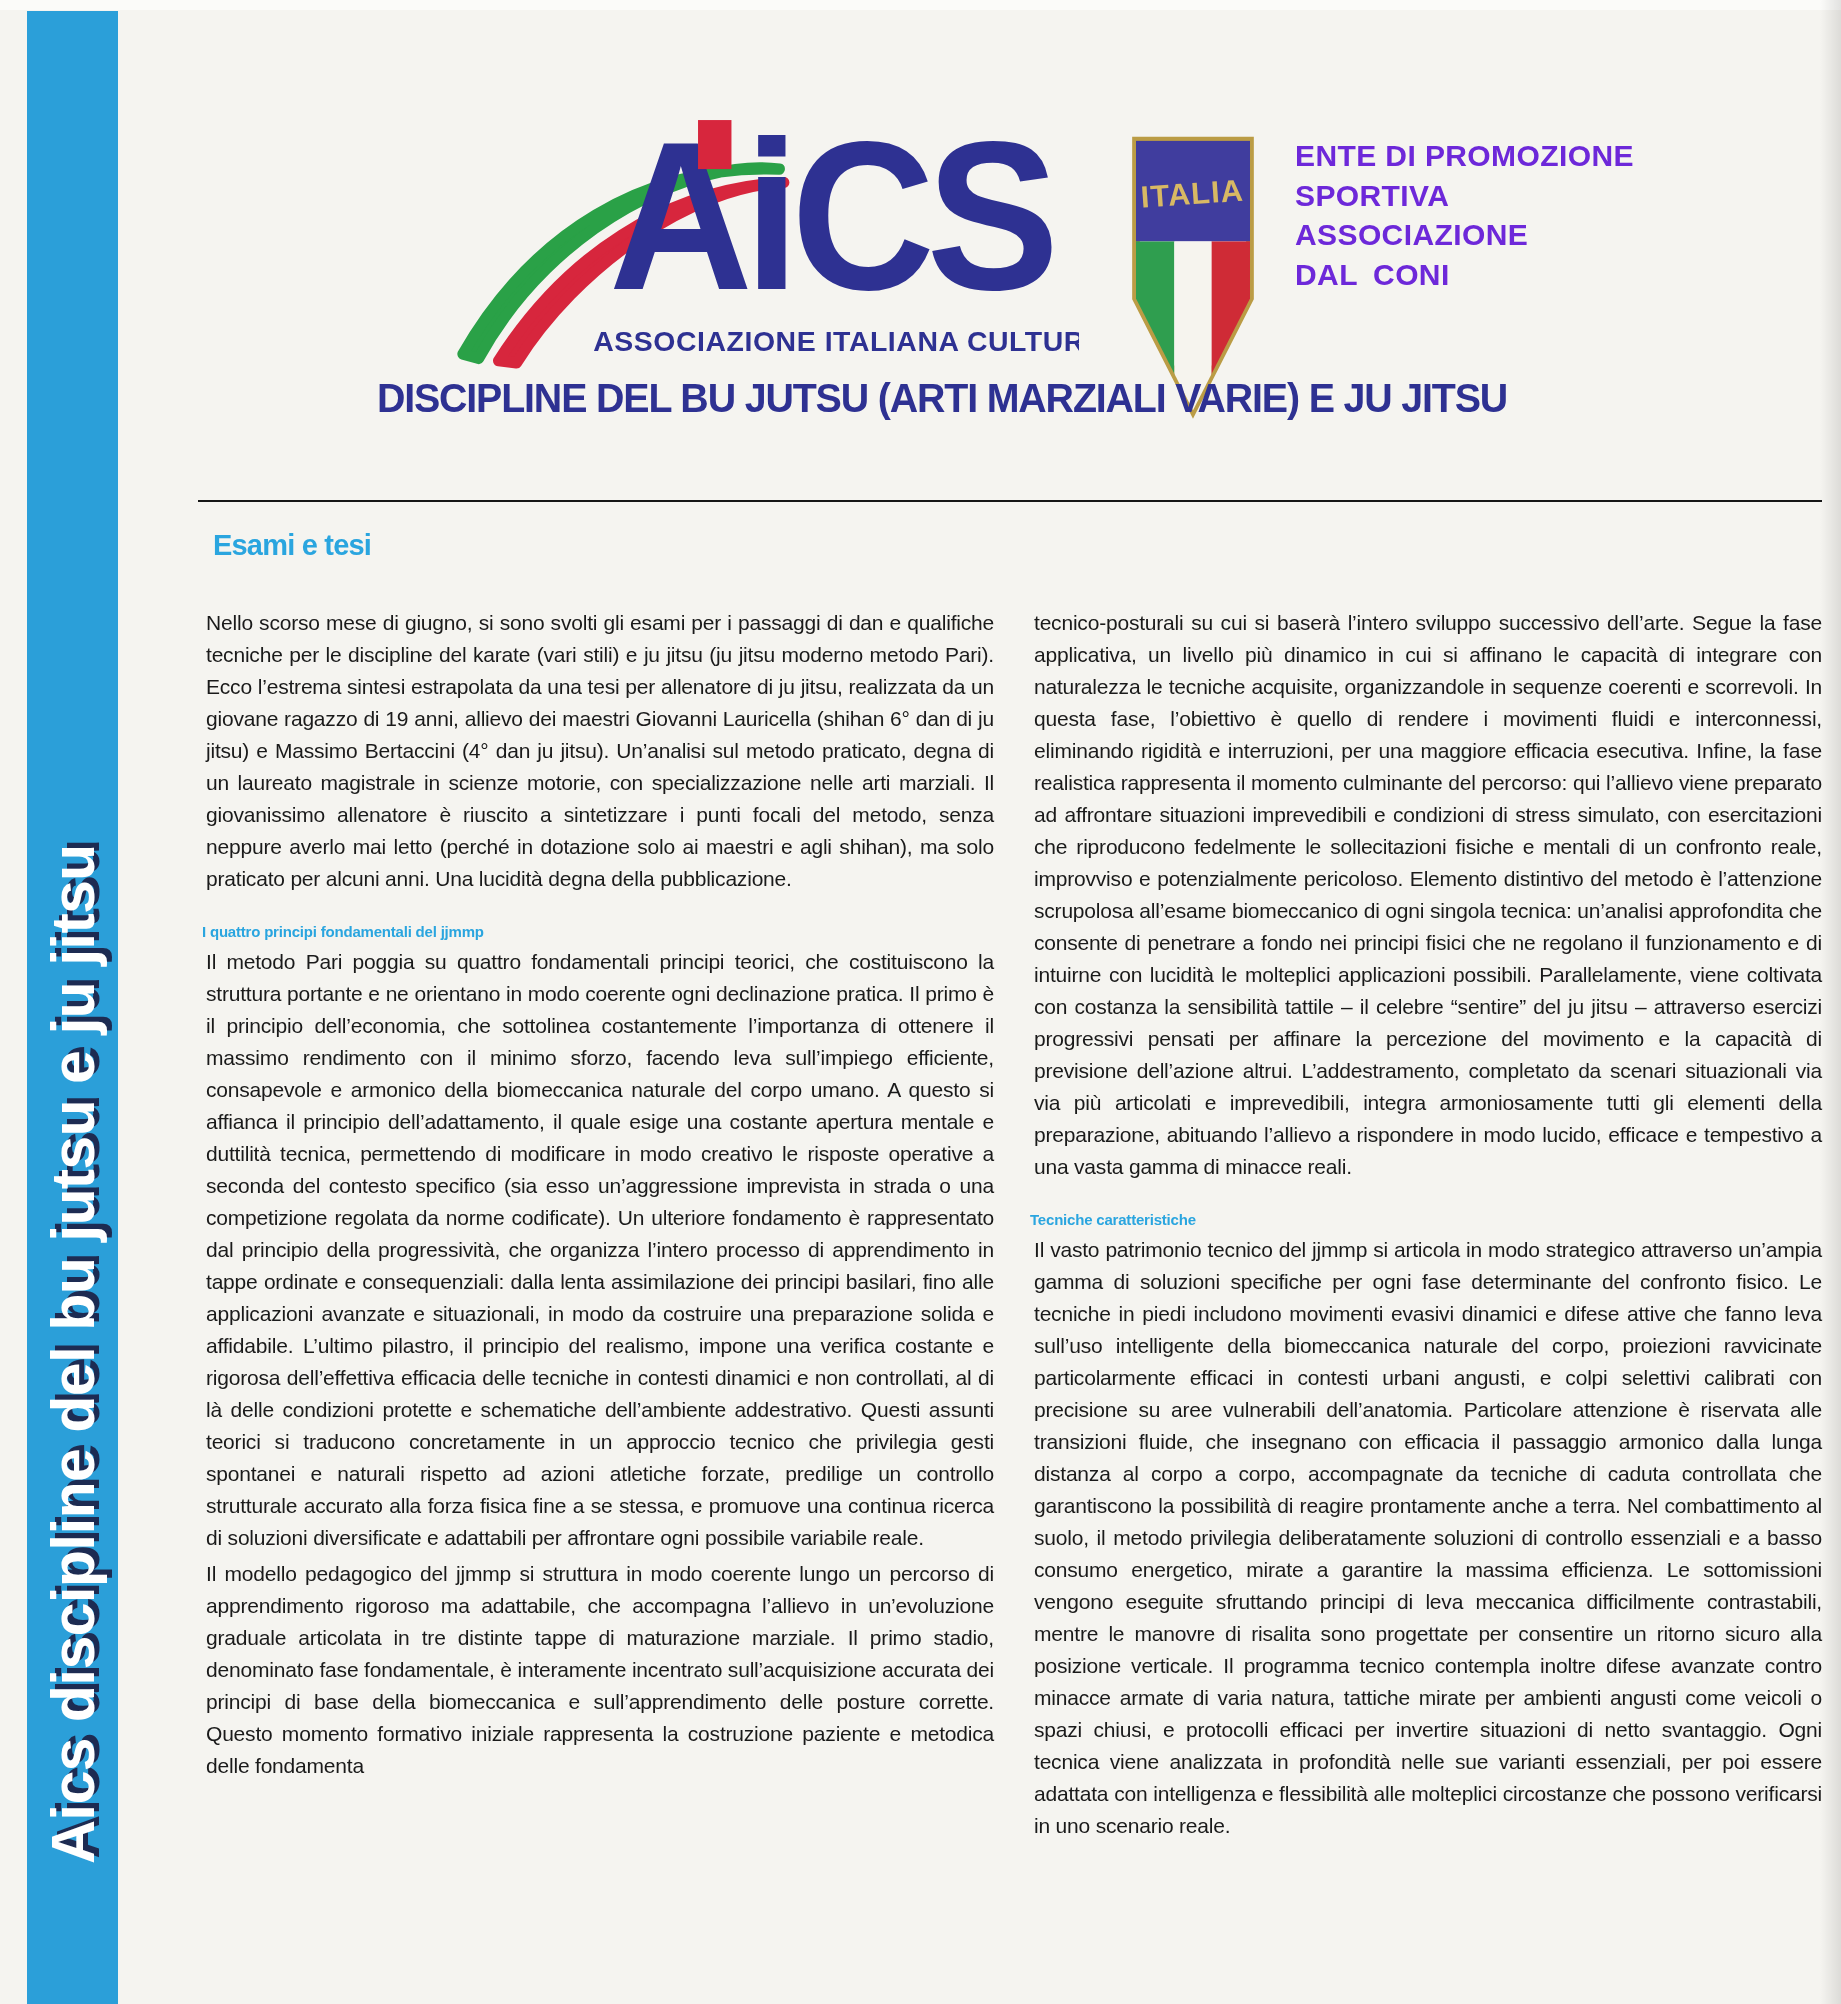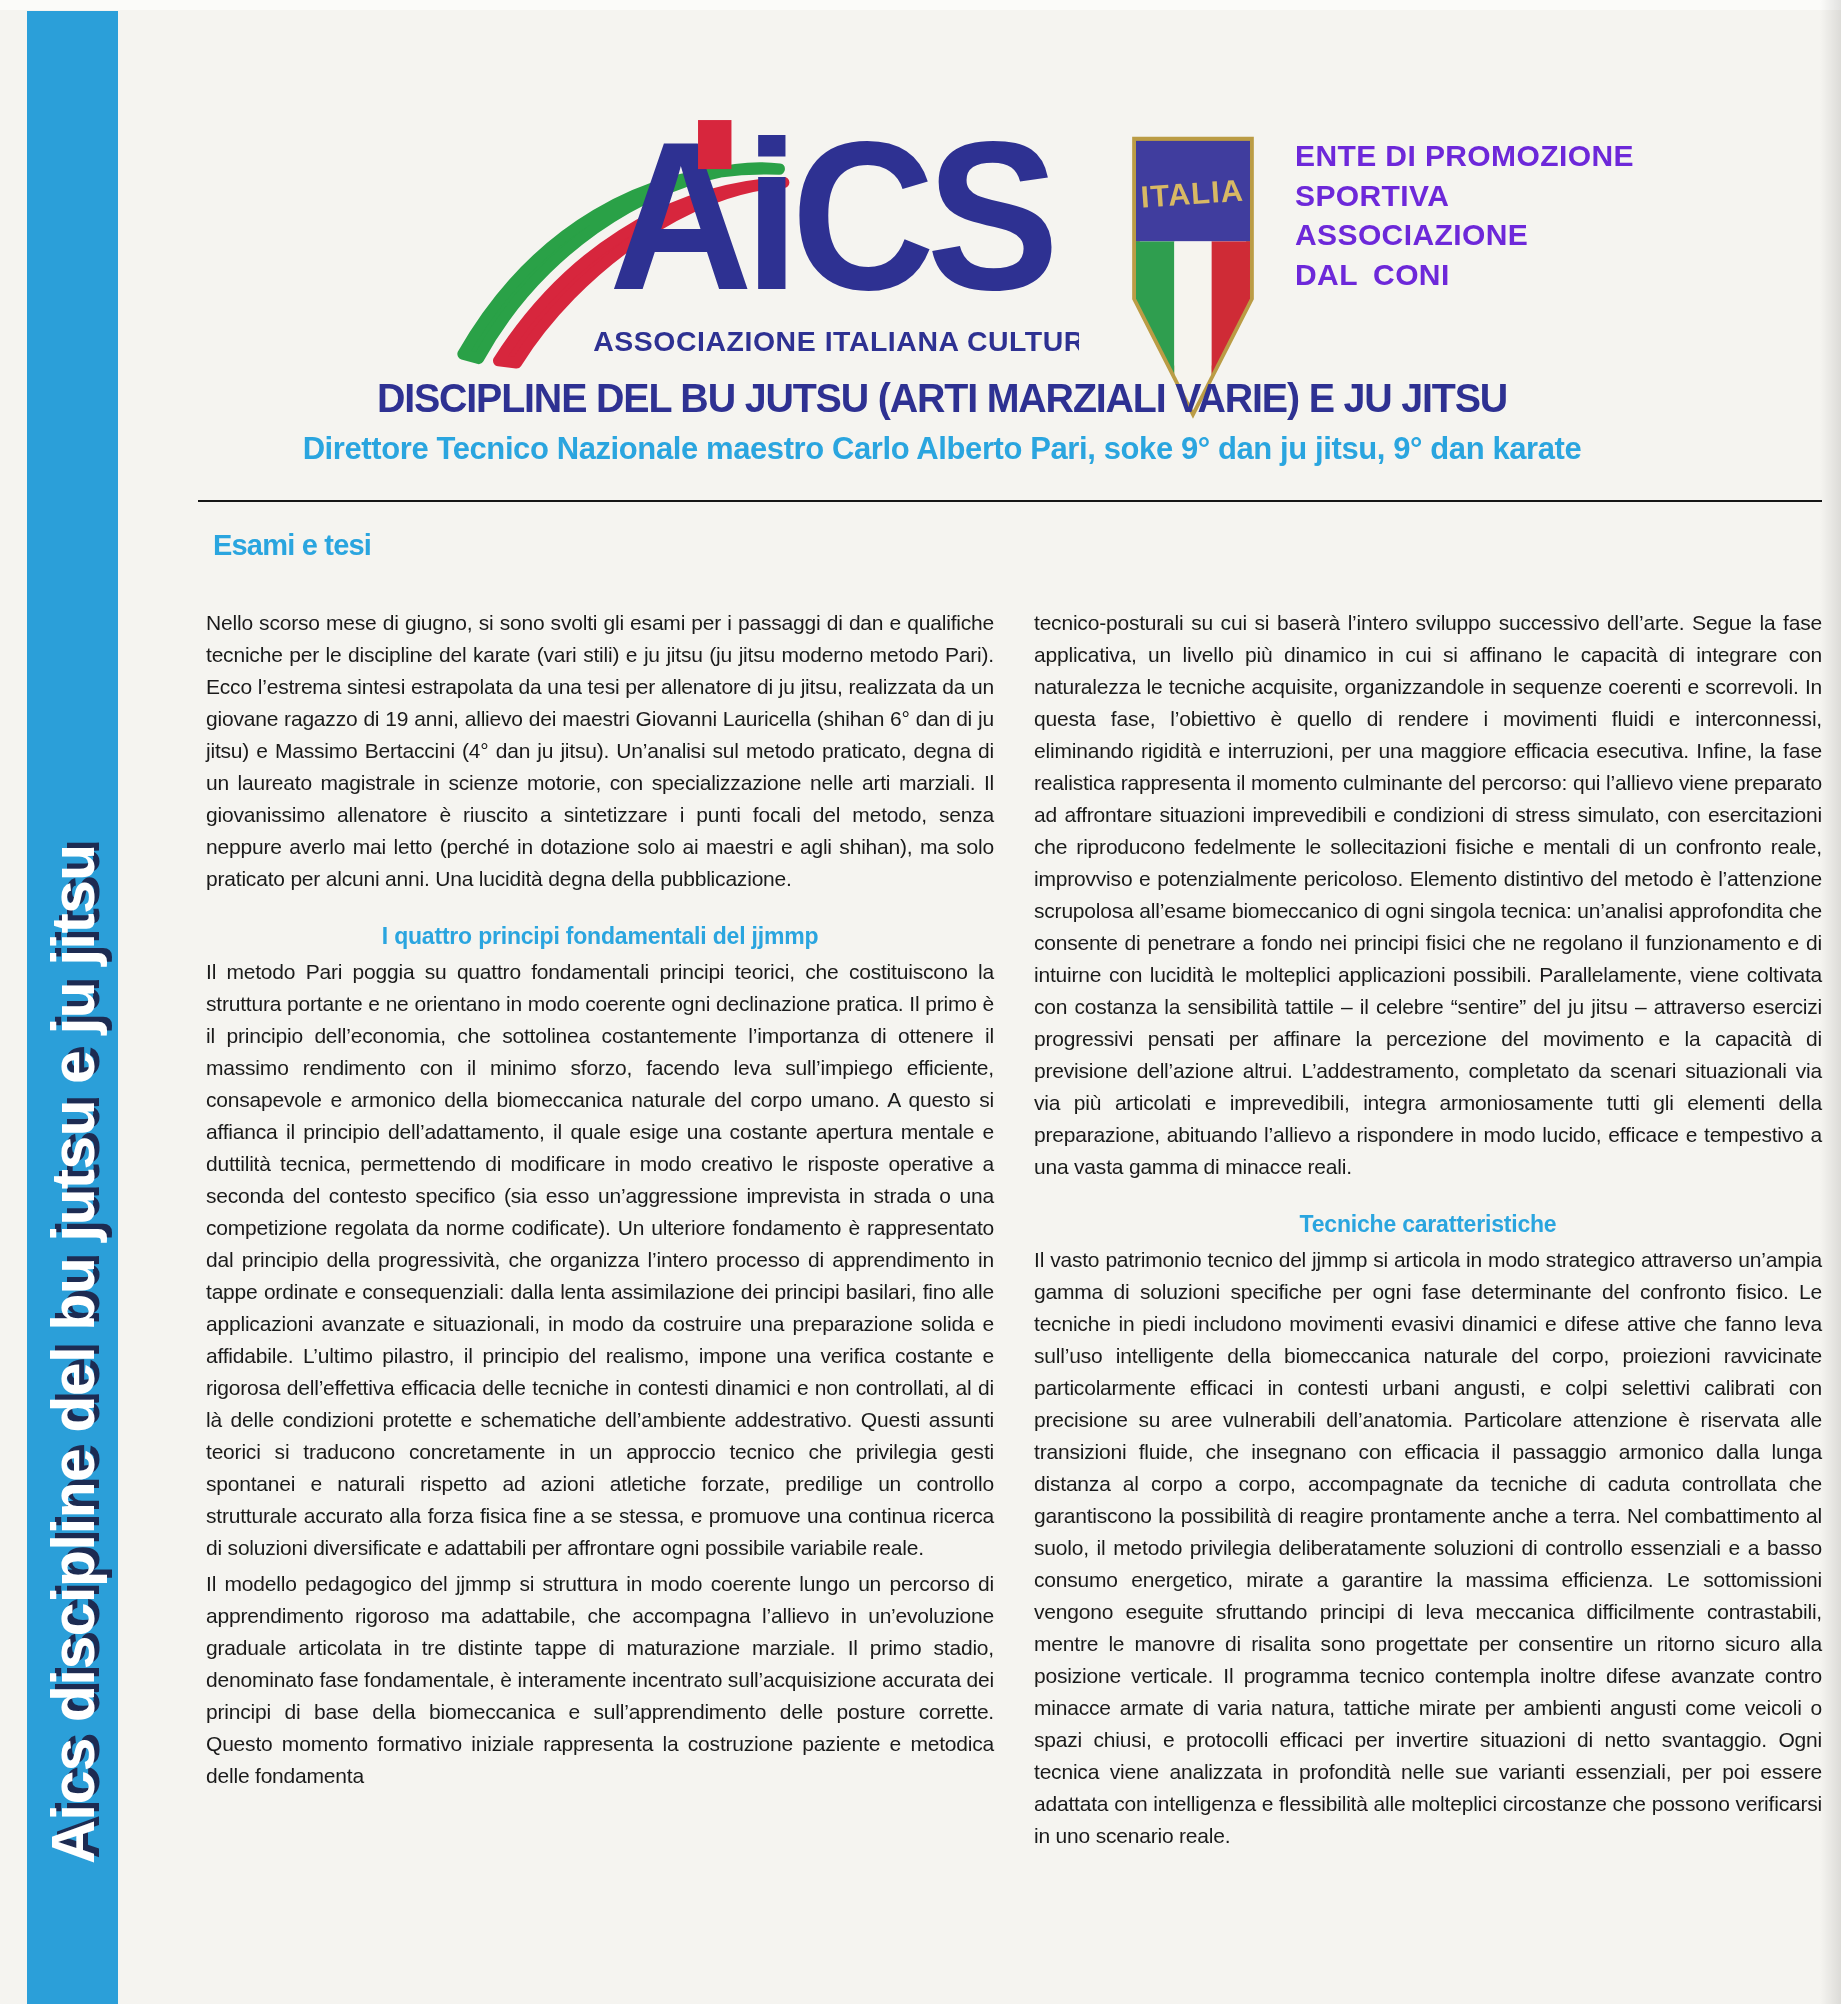--- a/index.html
+++ b/index.html
@@ -30,22 +30,22 @@
   .rule-top{position:absolute;left:198px;top:500px;width:1624px;height:2.4px;background:#161616;}
 
   
   .article-title{position:absolute;left:213px;top:529px;font-size:29px;font-weight:800;
         color:#2aa5df;letter-spacing:-0.8px;}
   .columns{position:absolute;left:202px;top:603px;width:1624px;height:1598px;
         display:flex;gap:32px;overflow:hidden;}
   .col{width:796px;}
   .col p{margin:4px;font-size:21px;line-height:32px;text-align:justify;
         letter-spacing:-0.2px;hyphens:auto;}
-  .col h3{margin:28px 0 6.4px 0;font-size:23px;font-weight:800;color:#2aa5df;
-        letter-spacing:-0.2px;text-align:center;}
+  .col h3{margin:28px 0 6.4px 0;font-size:15px;font-weight:800;color:#2aa5df;
+        letter-spacing:-0.2px;}
 </style>
 </head>
 <body>
 
 <div class="page">
 
   <div class="page-edge-top"></div>
 
   <div class="sidebar"></div>
   <div class="sidebar-title">Aics discipline del bu jutsu e ju jitsu</div>
@@ -81,21 +81,20 @@
   </div>
 
   <div class="ente">
     <div>ENTE DI PROMOZIONE</div>
     <div>SPORTIVA</div>
     <div>ASSOCIAZIONE</div>
     <div><span>DAL </span><b>CONI</b></div>
   </div>
 
   <div class="headline">DISCIPLINE DEL BU JUTSU (ARTI MARZIALI VARIE) E JU JITSU</div>
-  <div class="subheadline">Direttore Tecnico Nazionale maestro Carlo Alberto Pari, soke 9° dan ju jitsu, 9° dan karate</div>
   <div class="rule-top"></div>
 
   <div class="article-title">Esami e tesi</div>
 
   <div class="columns">
     <div class="col">
       <p>Nello scorso mese di giugno, si sono svolti gli esami per i passaggi di dan e qualifiche tecniche per le discipline del karate (vari stili) e ju jitsu (ju jitsu moderno metodo Pari). Ecco l’estrema sintesi estrapolata da una tesi per allenatore di ju jitsu, realizzata da un giovane ragazzo di 19 anni, allievo dei maestri Giovanni Lauricella (shihan 6° dan di ju jitsu) e Massimo Bertaccini (4° dan ju jitsu). Un’analisi sul metodo praticato, degna di un laureato magistrale in scienze motorie, con specializzazione nelle arti marziali. Il giovanissimo allenatore è riuscito a sintetizzare i punti focali del metodo, senza neppure averlo mai letto (perché in dotazione solo ai maestri e agli shihan), ma solo praticato per alcuni anni. Una lucidità degna della pubblicazione.</p>
       <h3>I quattro principi fondamentali del jjmmp</h3>
       <p>Il metodo Pari poggia su quattro fondamentali principi teorici, che costituiscono la struttura portante e ne orientano in modo coerente ogni declinazione pratica. Il primo è il principio dell’economia, che sottolinea costantemente l’importanza di ottenere il massimo rendimento con il minimo sforzo, facendo leva sull’impiego efficiente, consapevole e armonico della biomeccanica naturale del corpo umano. A questo si affianca il principio dell’adattamento, il quale esige una costante apertura mentale e duttilità tecnica, permettendo di modificare in modo creativo le risposte operative a seconda del contesto specifico (sia esso un’aggressione imprevista in strada o una competizione regolata da norme codificate). Un ulteriore fondamento è rappresentato dal principio della progressività, che organizza l’intero processo di apprendimento in tappe ordinate e consequenziali: dalla lenta assimilazione dei principi basilari, fino alle applicazioni avanzate e situazionali, in modo da costruire una preparazione solida e affidabile. L’ultimo pilastro, il principio del realismo, impone una verifica costante e rigorosa dell’effettiva efficacia delle tecniche in contesti dinamici e non controllati, al di là delle condizioni protette e schematiche dell’ambiente addestrativo. Questi assunti teorici si traducono concretamente in un approccio tecnico che privilegia gesti spontanei e naturali rispetto ad azioni atletiche forzate, predilige un controllo strutturale accurato alla forza fisica fine a se stessa, e promuove una continua ricerca di soluzioni diversificate e adattabili per affrontare ogni possibile variabile reale.</p>
       <p>Il modello pedagogico del jjmmp si struttura in modo coerente lungo un percorso di apprendimento rigoroso ma adattabile, che accompagna l’allievo in un’evoluzione graduale articolata in tre distinte tappe di maturazione marziale. Il primo stadio, denominato fase fondamentale, è interamente incentrato sull’acquisizione accurata dei principi di base della biomeccanica e sull’apprendimento delle posture corrette. Questo momento formativo iniziale rappresenta la costruzione paziente e metodica delle fondamenta</p>

